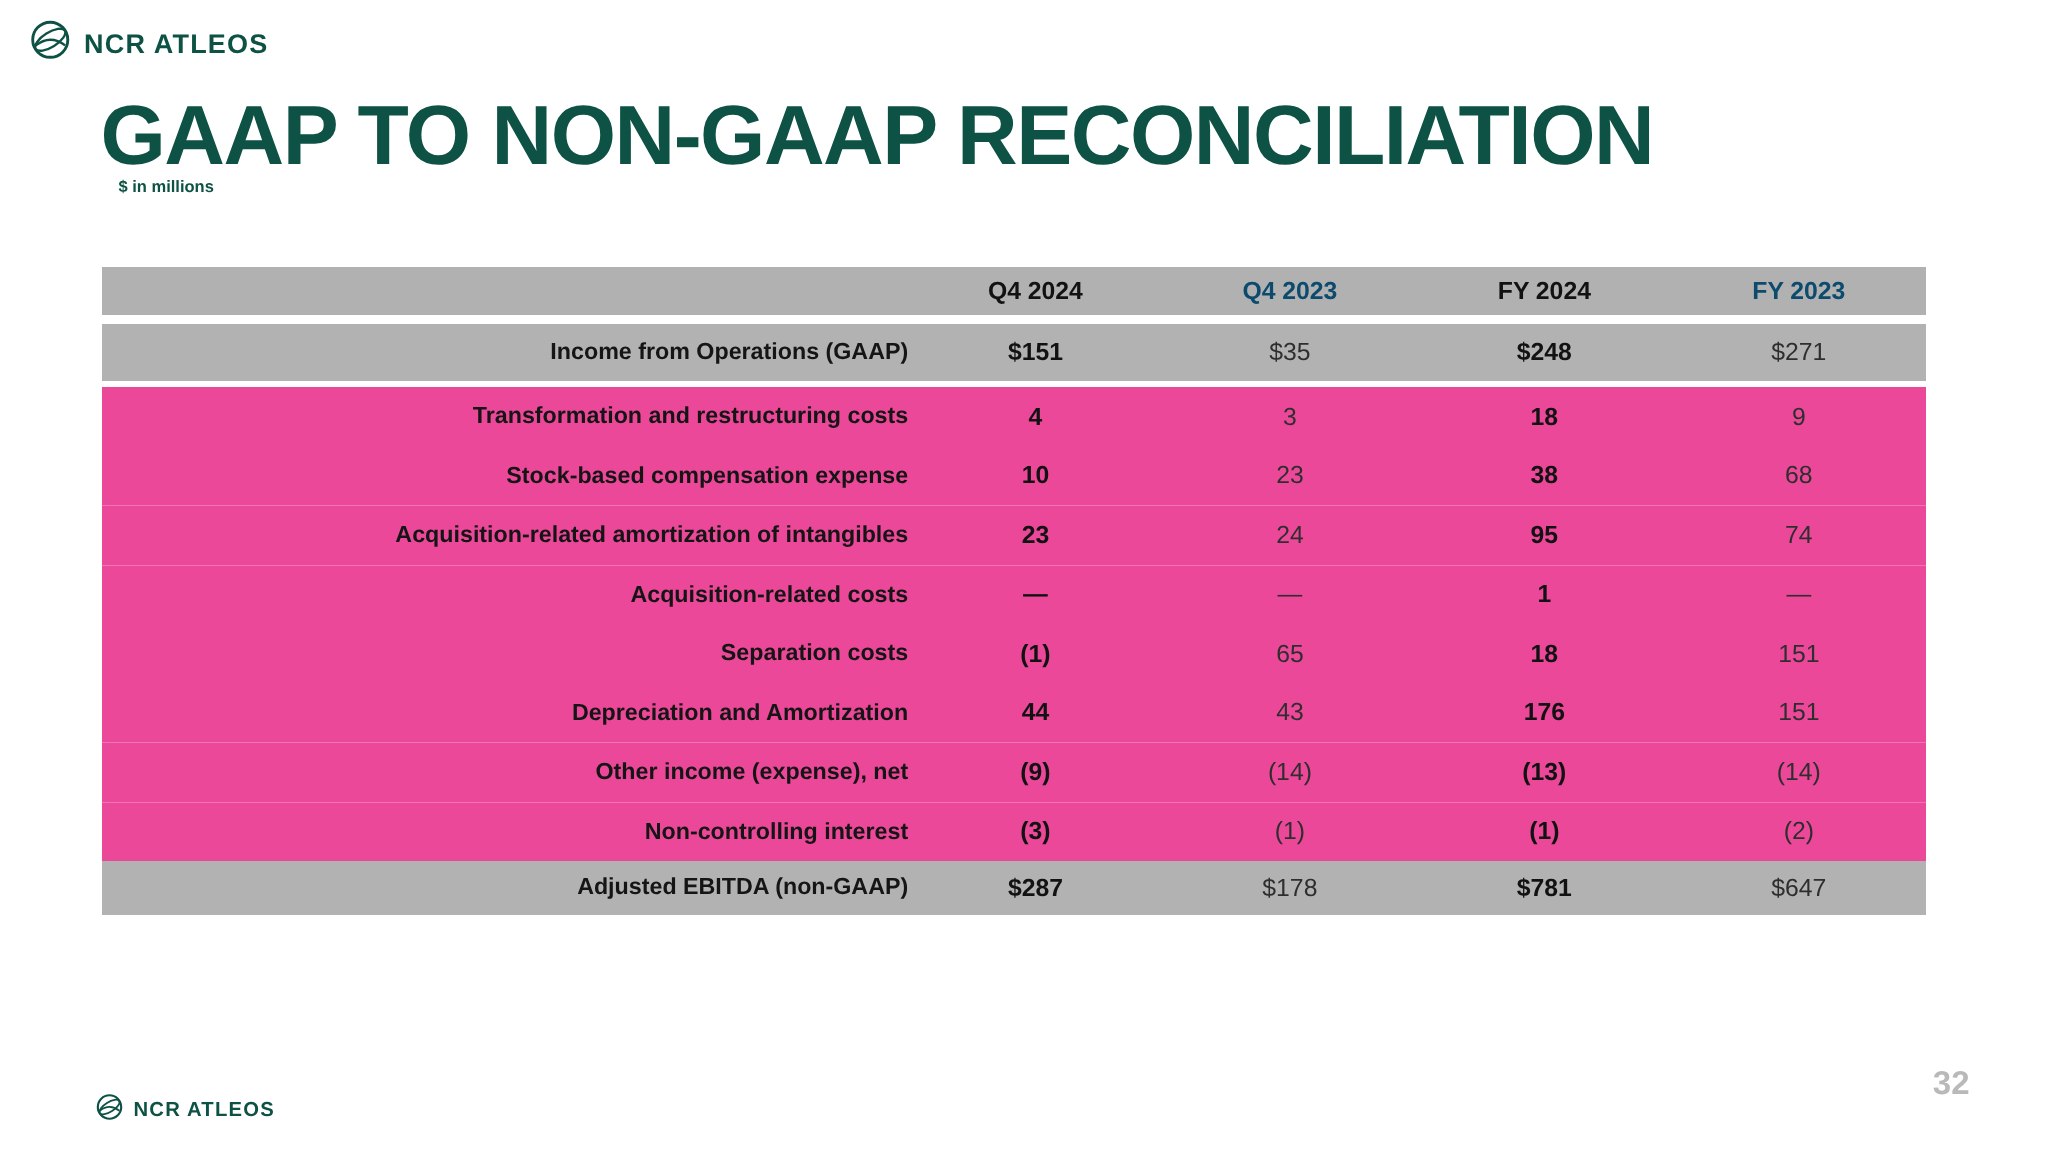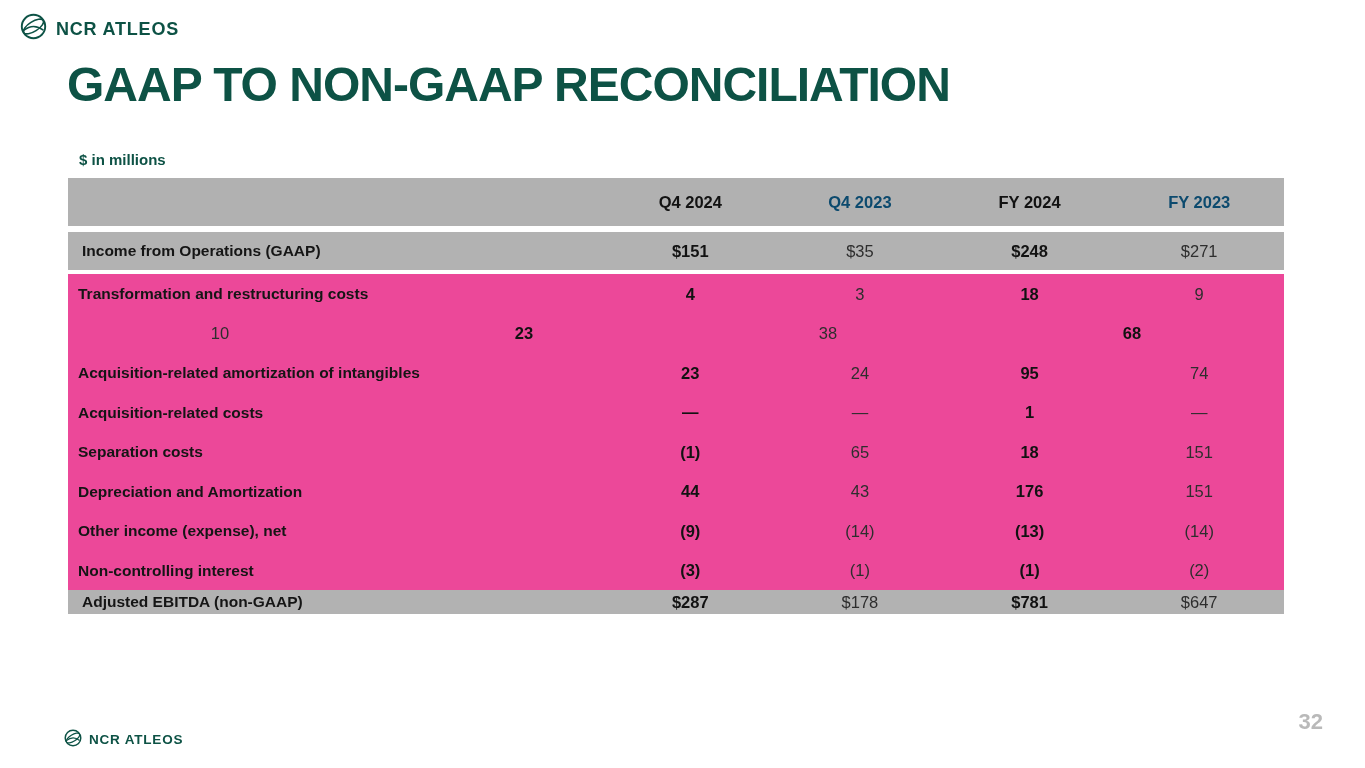--- a/index.html
+++ b/index.html
@@ -18,49 +18,49 @@
   .logo-icon { display: inline-block; color: #0d5245; }
   .logo-icon.lg { width: 27px; height: 27px; }
   .logo-icon.sm { width: 18px; height: 18px; }
   .brand-text { font-weight: 700; letter-spacing: 0.8px; white-space: nowrap; }
   .brand-text.lg { font-size: 18px; }
   .brand-text.sm { font-size: 13.5px; }
 
   
   .title {
     position: absolute; left: 67px; top: 57px; margin: 0;
-    font-size: 48px; font-weight: 700; letter-spacing: -1px;
+    font-size: 56px; font-weight: 700; letter-spacing: -1px;
     color: #0d5245; white-space: nowrap;
   }
   .subtitle {
     position: absolute; left: 79px; top: 119px;
-    font-size: 15px; font-weight: 700; color: #0d5245; margin-top: 32px;
+    font-size: 11px; font-weight: 700; color: #0d5245;
   }
 
   
   .table { position: absolute; left: 68px; top: 178px; width: 1216px; color: #1b1b1b; }
   .t-row { display: flex; align-items: center; height: 39.5px; }
   .cell { line-height: 1.1; }
-  .cell.label { flex: 0 0 44.2%; padding-left: 10px; font-weight: 700; font-size: 15.5px; color: #151515; }
+  .cell.label { flex: 0 0 44.2%; padding-left: 10px; font-weight: 700; font-size: 15.5px; color: #151515; text-align: right; }
   .cell.val { flex: 1; text-align: center; font-size: 16.5px; font-weight: 400; color: #2e2e2e; }
   .t-row .cell.val:nth-child(2), .t-row .cell.val:nth-child(4) { font-weight: 700; color: #121212; }
 
-  .t-head { background: #b1b1b1; height: 48px; margin-bottom: 6px; }
+  .t-head { background: #b1b1b1; height: 32px; margin-bottom: 6px; }
   .t-head .cell.val { font-weight: 700; font-size: 16.5px; color: #0c4a6e; }
 
   .t-body .t-row { background: #ec4899; }
   .t-body .t-row.highlight { background: #b2b2b2; }
   .t-body .t-row.highlight .cell.label { padding-left: 14px; }
   .t-body .t-row.highlight:first-child { height: 38px; margin-bottom: 4px; }
-  .t-body .t-row.highlight:last-child { height: 24px; }
+  .t-body .t-row.highlight:last-child { height: 36px; }
 
   
   .footer-brand { position: absolute; left: 64px; top: 729px; gap: 7px; }
   .page-number {
-    position: absolute; right: 42px; top: 709px;
+    position: absolute; right: 52px; top: 709px;
     font-size: 22px; font-weight: 700; color: #b9b9b9;
   }
 </style>
 </head>
 <body>
 
 <div class="slide">
 
   <div class="brand-lockup top-brand">
     <span class="logo-icon lg">
@@ -93,20 +93,21 @@
     <div class="cell val">$271</div>
   </div>
         <div class="t-row">
     <div class="cell label">Transformation and restructuring costs</div>
     <div class="cell val">4</div>
     <div class="cell val">3</div>
     <div class="cell val">18</div>
     <div class="cell val">9</div>
   </div>
         <div class="t-row">
+    <div class="cell label">Stock-based compensation expense</div>
     <div class="cell val">10</div>
     <div class="cell val">23</div>
     <div class="cell val">38</div>
     <div class="cell val">68</div>
   </div>
         <div class="t-row">
     <div class="cell label">Acquisition-related amortization of intangibles</div>
     <div class="cell val">23</div>
     <div class="cell val">24</div>
     <div class="cell val">95</div>

